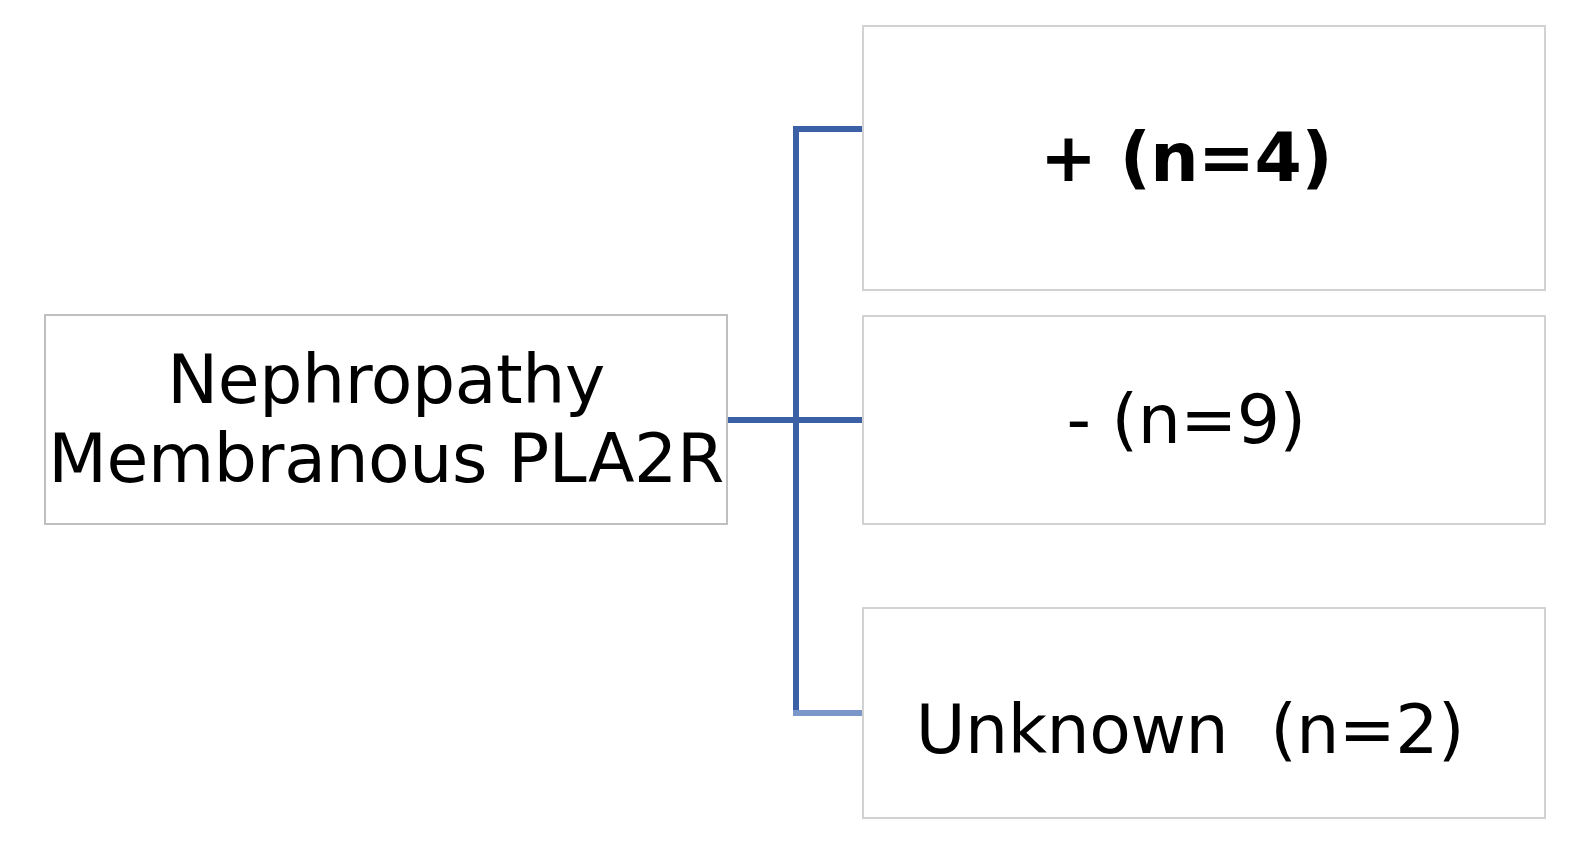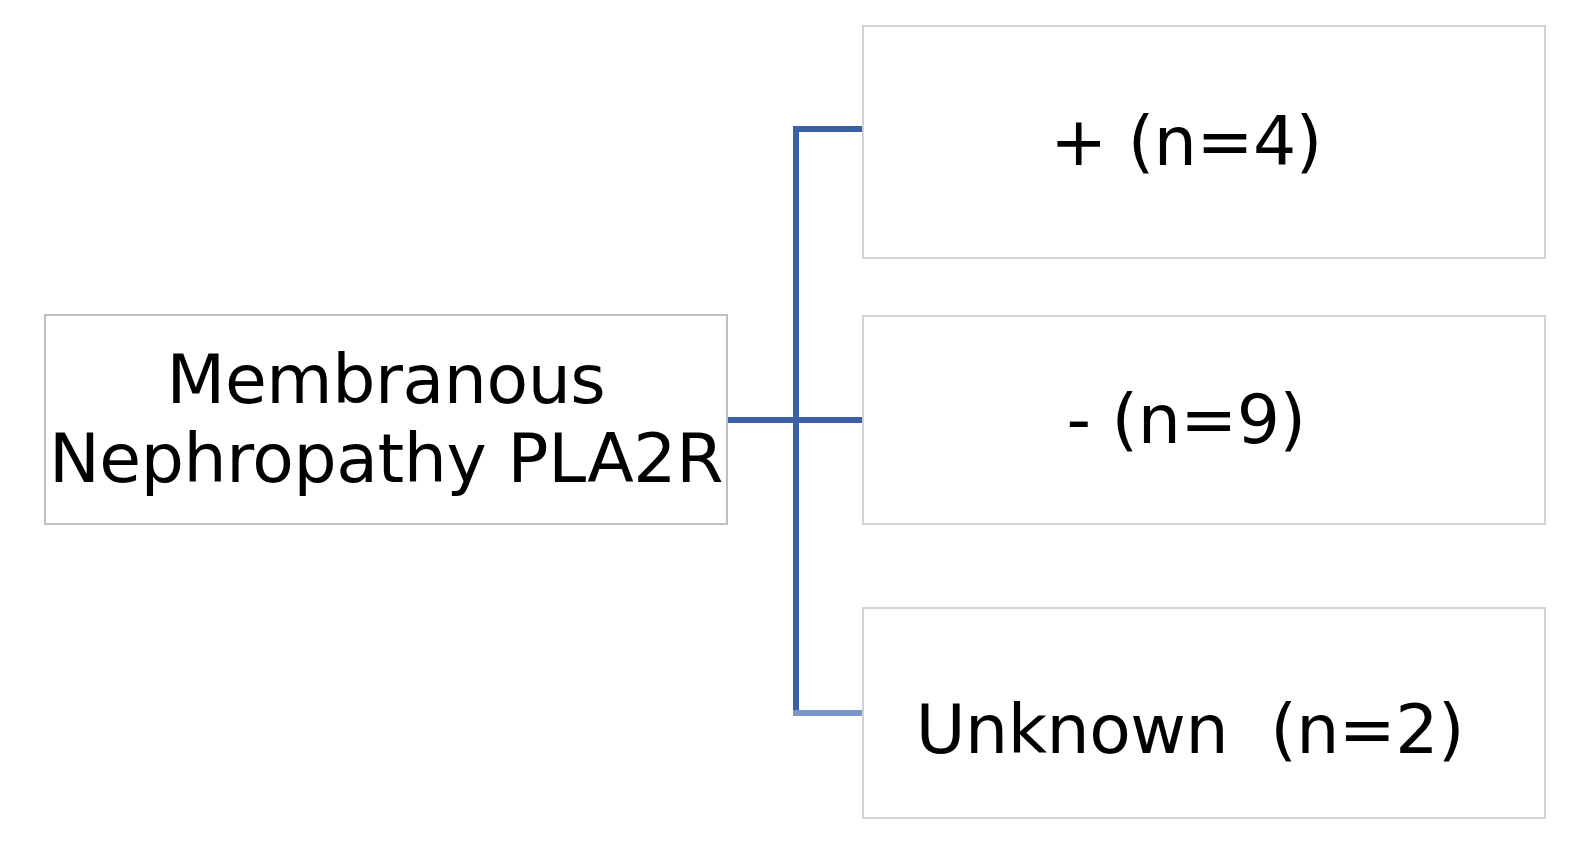--- a/index.html
+++ b/index.html
@@ -52,21 +52,22 @@
   .node-root .root-line-1 { margin-bottom: 2px; }
 
   .node-child {
     left: 862px;
     width: 684px;
     border: 2px solid #d2d2d2;
     font-size: 68px;
   }
   .node-child-1 {
     top: 25px;
-    height: 234px;
+    height: 266px;
+    font-weight: bold;
   }
   .node-child-2 {
     top: 315px;
     height: 210px;
   }
   .node-child-3 {
     top: 607px;
     height: 212px;
   }
   .child-label {
@@ -116,22 +117,22 @@
 <body>
 
 <div id="diagram-canvas">
 
   <div class="connector conn-trunk"></div>
   <div class="connector conn-top"></div>
   <div class="connector conn-mid"></div>
   <div class="connector conn-bottom"></div>
 
   <div class="node-box node-root">
-    <span class="root-line root-line-1">Membranous</span>
-    <span class="root-line root-line-2">Nephropathy PLA2R</span>
+    <span class="root-line root-line-1">Nephropathy</span>
+    <span class="root-line root-line-2">Membranous PLA2R</span>
   </div>
 
   <div class="node-box node-child node-child-1">
     <span class="child-label">+ (n=4)</span>
   </div>
 
   <div class="node-box node-child node-child-2">
     <span class="child-label">- (n=9)</span>
   </div>
 

